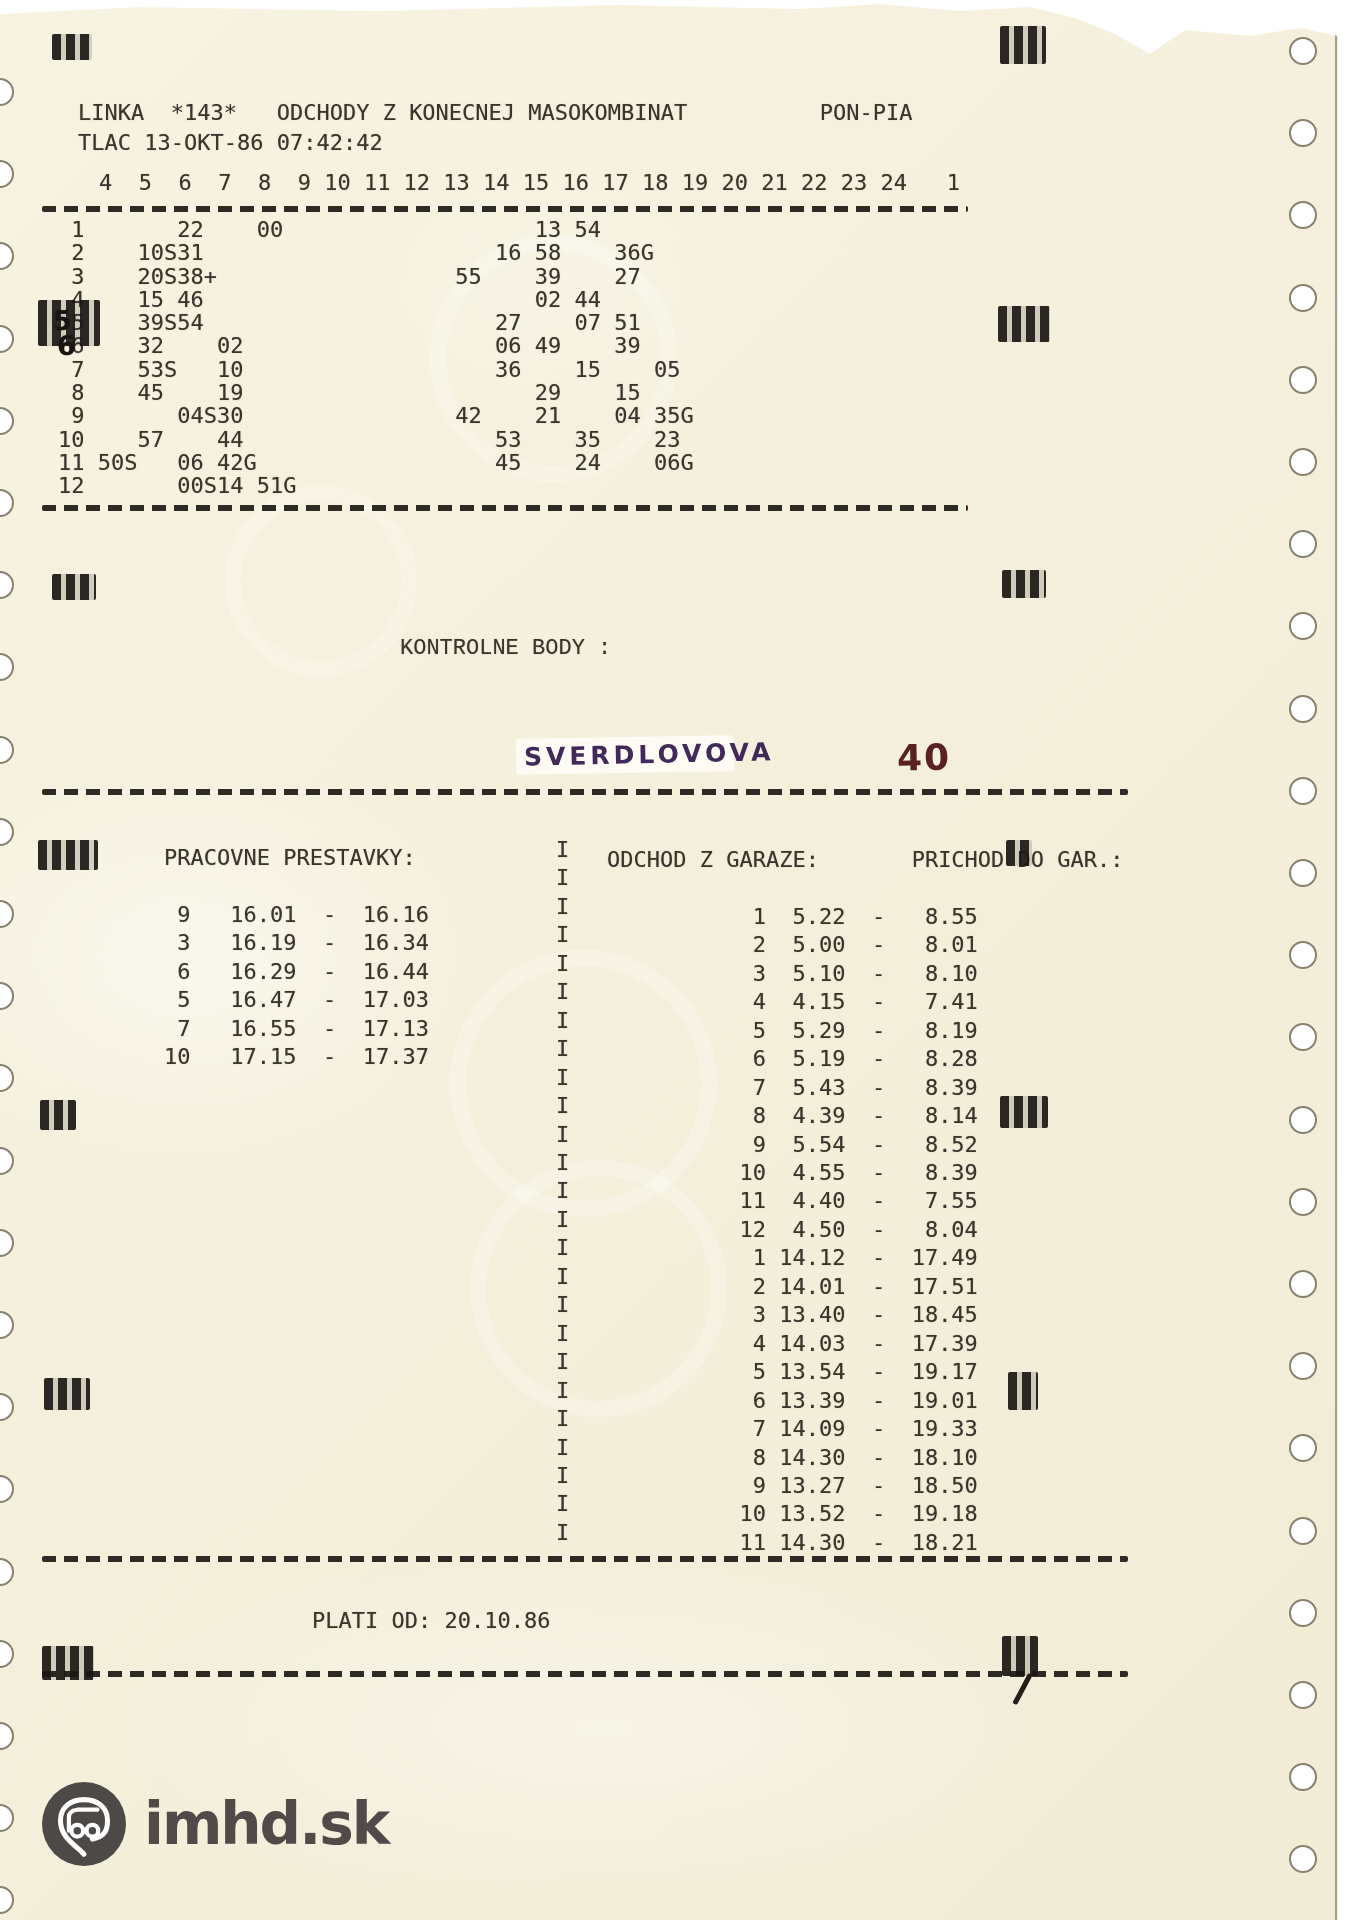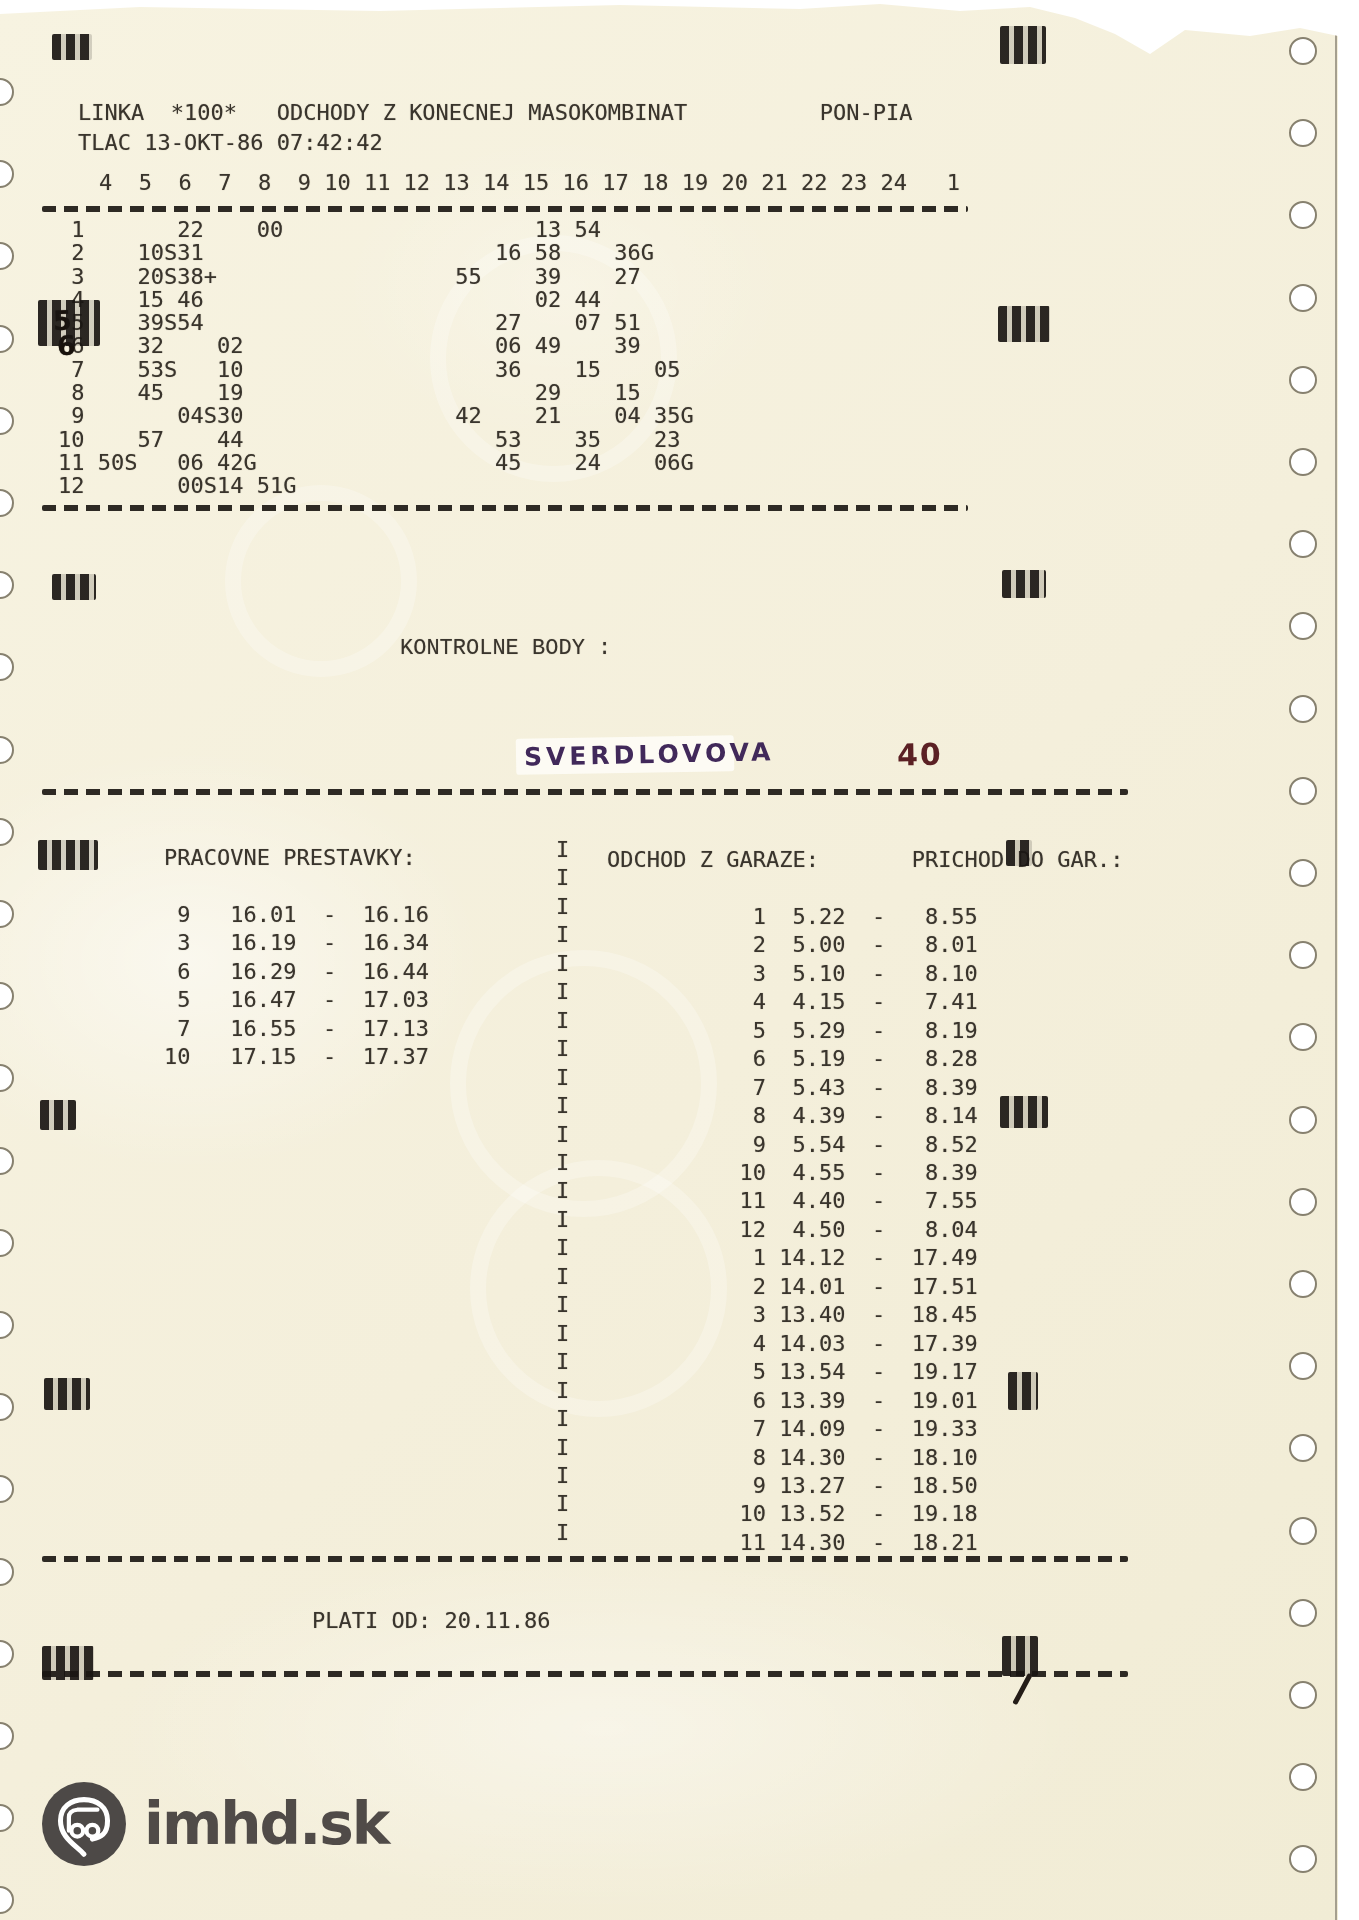--- a/index.html
+++ b/index.html
@@ -44,42 +44,42 @@
   .pen-stroke{position:absolute;width:5px;height:34px;background:#241d18;border-radius:2px;transform:rotate(28deg);}
 
   .wm{position:absolute;border:16px solid rgba(255,255,255,.26);border-radius:50%;pointer-events:none;}
 
   .whiteout{position:absolute;background:rgba(253,252,245,.92);transform:rotate(-1deg);border-radius:3px;}
 
   .handwriting{
     position:absolute;font-family:"DejaVu Sans",sans-serif;font-weight:bold;margin:0;
   }
   .hw-stop{font-size:25px;letter-spacing:4px;color:#41295a;transform:rotate(-1.2deg);}
-  .hw-min{font-size:30px;letter-spacing:2px;color:#5b2024;transform:rotate(-1deg);}
+  .hw-min{font-size:36px;letter-spacing:2px;color:#5b2024;transform:rotate(-1deg);}
   .hw-duty{font-size:27px;color:#18120c;transform:rotate(-2deg);text-shadow:0 0 1px rgba(20,14,8,.6);}
 
   .logo{position:absolute;left:42px;top:1782px;display:flex;align-items:center;}
   .logo-text{
     font-family:"DejaVu Sans",sans-serif;font-weight:bold;font-size:58px;letter-spacing:-2px;
     color:#504b48;margin-left:18px;line-height:84px;
   }
 </style>
 </head>
 <body>
 
 <div class="paper">
 
   <div class="wm" style="left:430px;top:235px;width:215px;height:215px;"></div>
   <div class="wm" style="left:225px;top:485px;width:160px;height:160px;"></div>
   <div class="wm" style="left:450px;top:950px;width:235px;height:235px;"></div>
   <div class="wm" style="left:470px;top:1160px;width:225px;height:225px;"></div>
 
   <div class="right-edge-line"></div>
 
-  <pre class="mono lh-head" style="left:78px;top:98px;">LINKA  *100*   ODCHODY Z KONECNEJ MASOKOMBINAT          PON-PIA
+  <pre class="mono lh-head" style="left:78px;top:98px;">LINKA  *143*   ODCHODY Z KONECNEJ MASOKOMBINAT          PON-PIA
 TLAC 13-OKT-86 07:42:42</pre>
 
   <pre class="mono" style="left:46px;top:170px;">    4  5  6  7  8  9 10 11 12 13 14 15 16 17 18 19 20 21 22 23 24   1</pre>
 
   <div class="dashes" style="left:42px;top:206px;width:926px;"></div>
 
   <pre class="mono lh-tight" style="left:46px;top:218px;"> 1       22    00                   13 54
  2    10S31                      16 58    36G
  3    20S38+                  55    39    27
  4    15 46                         02 44
@@ -162,21 +162,21 @@
            5 13.54  -  19.17
            6 13.39  -  19.01
            7 14.09  -  19.33
            8 14.30  -  18.10
            9 13.27  -  18.50
           10 13.52  -  19.18
           11 14.30  -  18.21</pre>
 
   <div class="dashes" style="left:42px;top:1556px;width:1086px;"></div>
 
-  <pre class="mono" style="left:312px;top:1608px;">PLATI OD: 20.11.86</pre>
+  <pre class="mono" style="left:312px;top:1608px;">PLATI OD: 20.10.86</pre>
 
   <div class="dashes" style="left:42px;top:1671px;width:1086px;"></div>
 
   <div class="logo">
     <svg width="84" height="84" viewBox="0 0 100 100">
       <circle cx="50" cy="50" r="50" fill="#4d4947"></circle>
       <path d="M50 86 C40 75 22 66 22 46 C22 30 34 21 50 21 C66 21 78 30 78 46 C78 62 70 66 60 68" fill="none" stroke="#ffffff" stroke-width="6" stroke-linecap="round"></path>
       <path d="M32 58 L32 42 Q32 34 42 33 L66 33" fill="none" stroke="#ffffff" stroke-width="5" stroke-linecap="round"></path>
       <circle cx="42" cy="58" r="7" fill="none" stroke="#ffffff" stroke-width="5"></circle>
       <circle cx="60" cy="58" r="7" fill="none" stroke="#ffffff" stroke-width="5"></circle>

